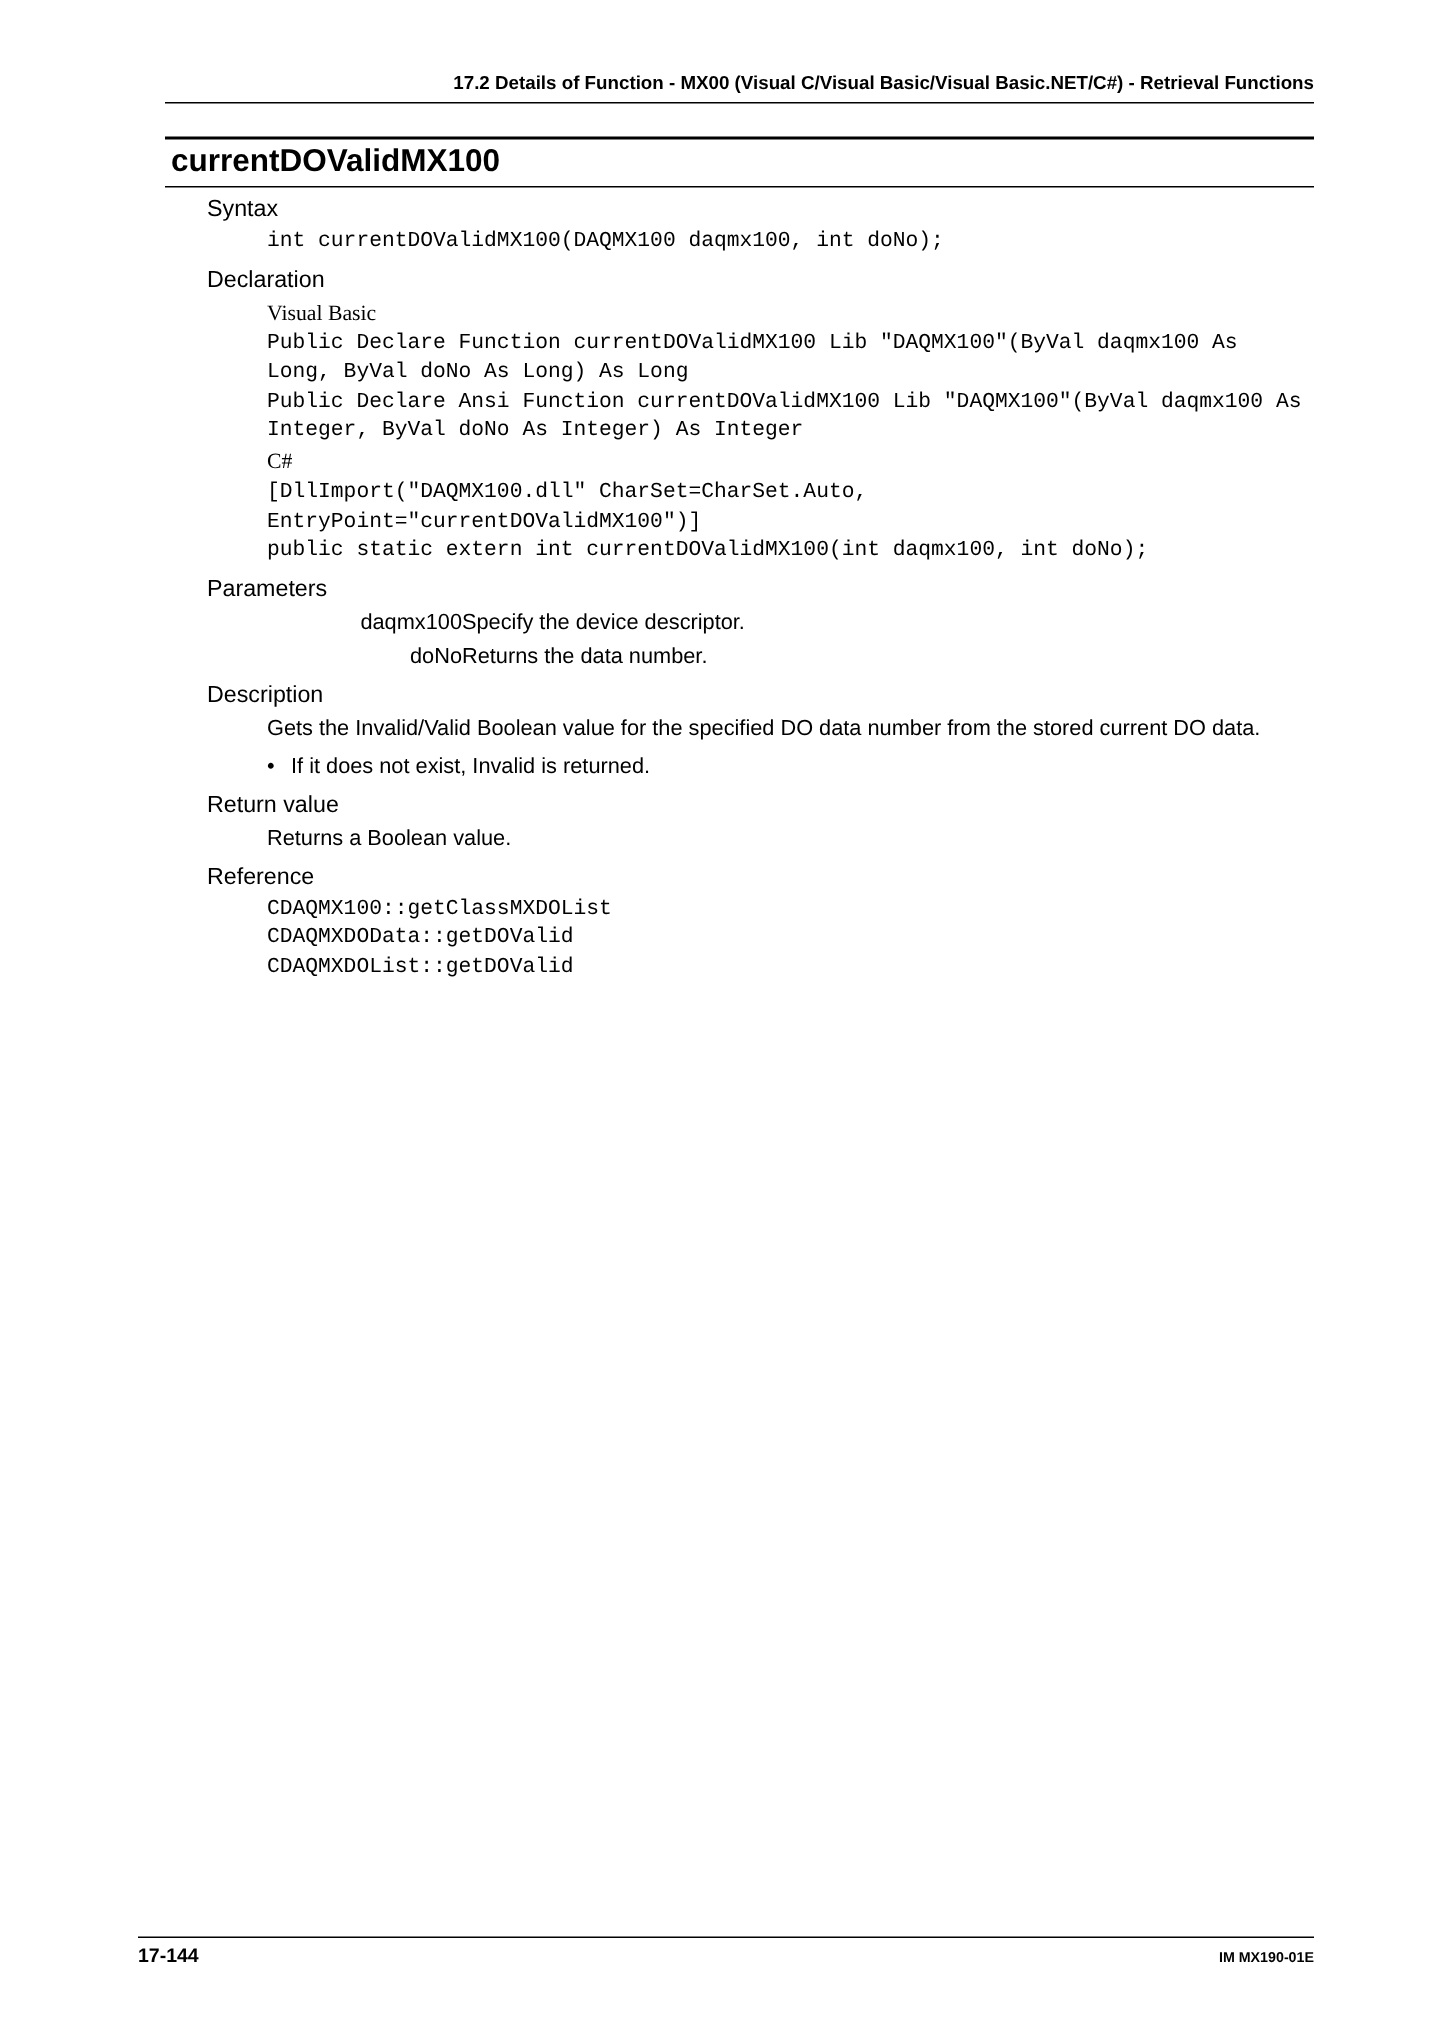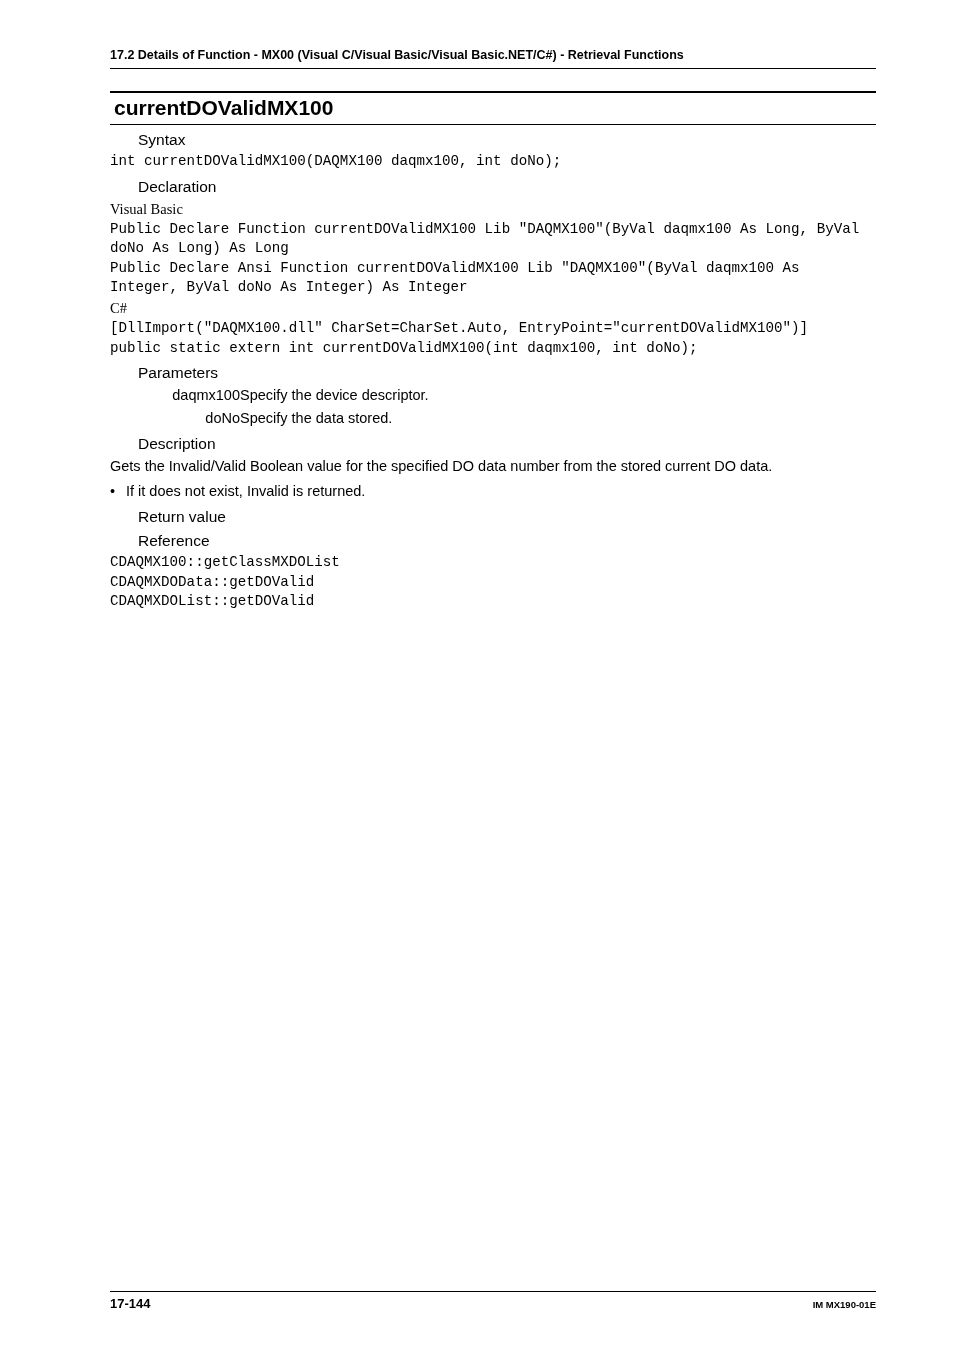--- a/index.html
+++ b/index.html
@@ -16,20 +16,21 @@
   .page {
     padding: 48px 78px 40px 110px;
     box-sizing: border-box;
     height: 100%;
     position: relative;
   }
   .breadcrumb {
     font-size: 12.5px;
     font-weight: bold;
     margin-bottom: 6px;
+    text-align: right;
   }
   .hr-thin {
     border: none;
     border-top: 1px solid #000;
     margin: 0 0 22px 0;
   }
   .hr-heavy-top {
     border: none;
     border-top: 2.5px solid #000;
     margin: 0 0 3px 0;
@@ -43,20 +44,21 @@
     font-size: 21px;
     font-weight: bold;
     margin: 0 0 1px 4px;
   }
   .sect {
     font-size: 15.5px;
     font-weight: normal;
     margin: 6px 0 3px 28px;
   }
   .body-indent {
+    margin-left: 68px;
     font-size: 14.5px;
     line-height: 1.45;
   }
   .code {
     font-family: "Courier New", Courier, monospace;
     font-size: 14.2px;
     white-space: pre-wrap;
     word-break: break-word;
     line-height: 1.38;
   }
@@ -75,21 +77,21 @@
   .bullet-row {
     display: flex;
     margin-top: 4px;
   }
   .bullet-dot {
     width: 16px;
     flex-shrink: 0;
   }
   .footer {
     position: absolute;
-    left: 110px;
+    left: 92px;
     right: 78px;
     bottom: 40px;
   }
   .footer-line {
     border: none;
     border-top: 1px solid #000;
     margin: 0 0 4px 0;
   }
   .footer-row {
     display: flex;
@@ -131,34 +133,35 @@
   </div>
 
   <div class="sect">Parameters</div>
   <div class="body-indent">
     <div class="param-row">
       <div class="param-name">daqmx100</div>
       <div>Specify the device descriptor.</div>
     </div>
     <div class="param-row">
       <div class="param-name">doNo</div>
-      <div>Specify the data stored.</div>
+      <div>Returns the data number.</div>
     </div>
   </div>
 
   <div class="sect">Description</div>
   <div class="body-indent">
     <div>Gets the Invalid/Valid Boolean value for the specified DO data number from the stored current DO data.</div>
     <div class="bullet-row">
       <div class="bullet-dot">•</div>
       <div>If it does not exist, Invalid is returned.</div>
     </div>
   </div>
 
   <div class="sect">Return value</div>
+  <div class="body-indent">Returns a Boolean value.</div>
 
   <div class="sect">Reference</div>
   <div class="body-indent code">CDAQMX100::getClassMXDOList
 CDAQMXDOData::getDOValid
 CDAQMXDOList::getDOValid</div>
 
   <div class="footer">
     <hr class="footer-line">
     <div class="footer-row">
       <span class="page-num">17-144</span>

